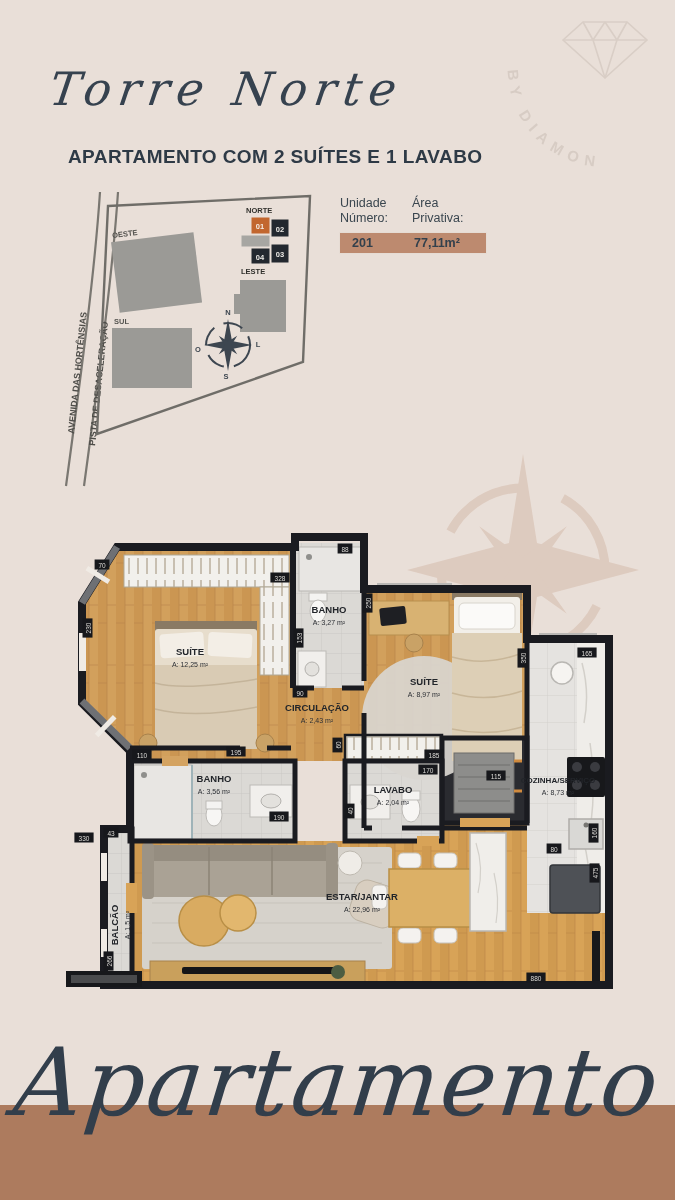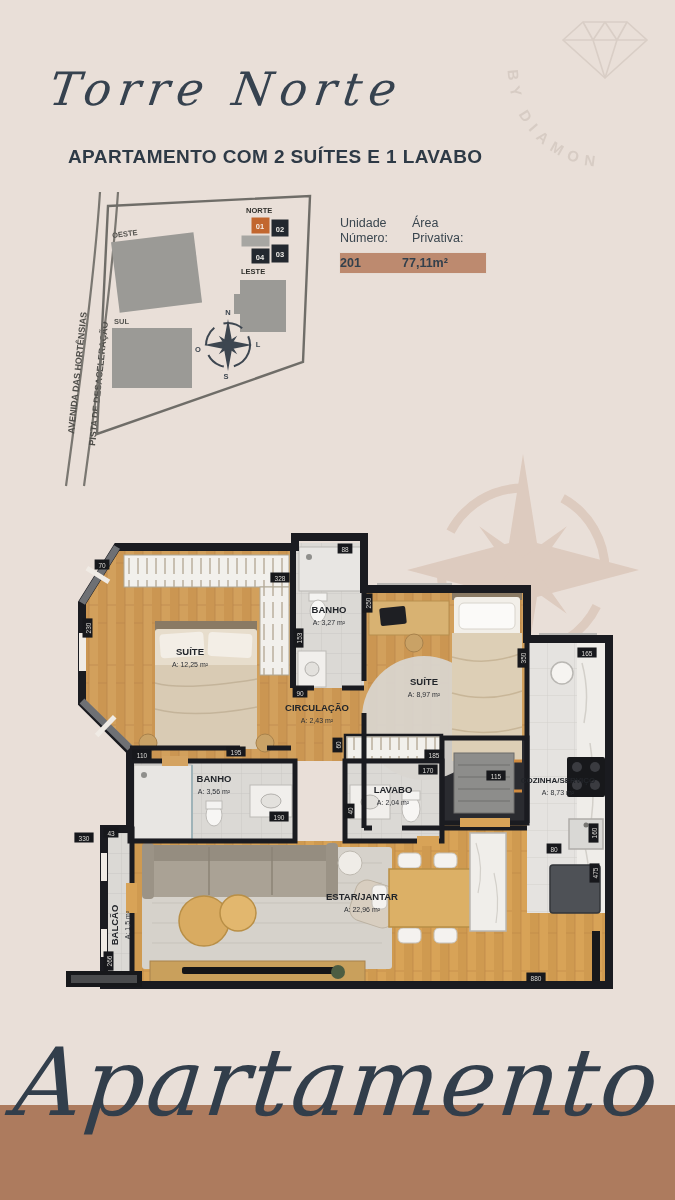--- a/index.html
+++ b/index.html
@@ -4,26 +4,26 @@
 <style>
   html,body{margin:0;padding:0;}
   .page{position:relative;width:675px;height:1200px;background:#e9dfd8;overflow:hidden;
         font-family:"Liberation Sans",sans-serif;color:#2e3a46;}
   .abs{position:absolute;}
   
   .script{font-family:"DejaVu Serif","Liberation Serif",serif;font-style:italic;color:#36424f;}
   .tower-script{left:50px;top:62px;font-size:46px;letter-spacing:7px;transform:skewX(-8deg);}
   .subtitle{left:68px;top:146px;font-size:19px;font-weight:bold;letter-spacing:.4px;color:#2e3a46;}
   
-  .unit-info{left:340px;top:196px;width:150px;margin-top:20px;}
+  .unit-info{left:340px;top:196px;width:150px;}
   .ui-cols{display:flex;gap:14px;font-size:12.5px;line-height:15px;color:#3a464f;}
   .ui-col1{width:58px;}
   .value-bar{margin-top:7px;width:146px;height:20px;background:#bd8a6f;outline:1px solid #e6dcd4;
              display:flex;align-items:center;font-size:12.5px;font-weight:bold;color:#33404c;}
-  .value-bar .num{width:62px;}
+  .value-bar .num{width:62px;padding-left:12px;}
   
   .footer-band{left:0;top:1105px;width:675px;height:95px;background:#ad7b5e;}
   .footer-script{left:0;top:1028px;width:675px;text-align:center;font-size:94px;
                  letter-spacing:2px;transform:skewX(-6deg);color:#323e4b;}
   svg text{font-family:"Liberation Sans",sans-serif;}
 </style>
 </head>
 <body>
 
 <div class="page">

